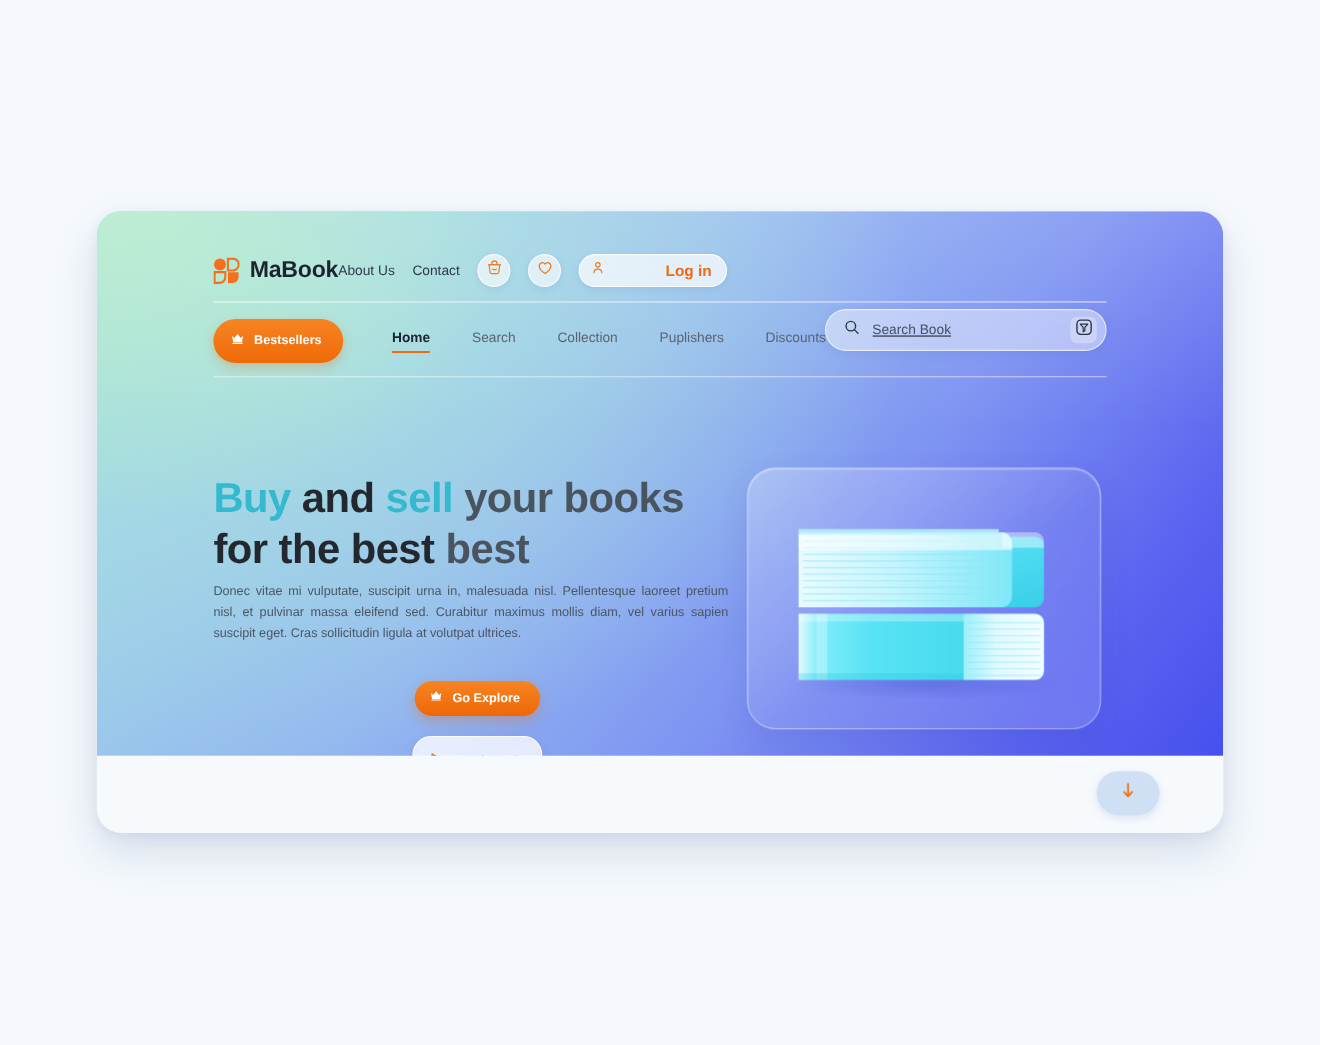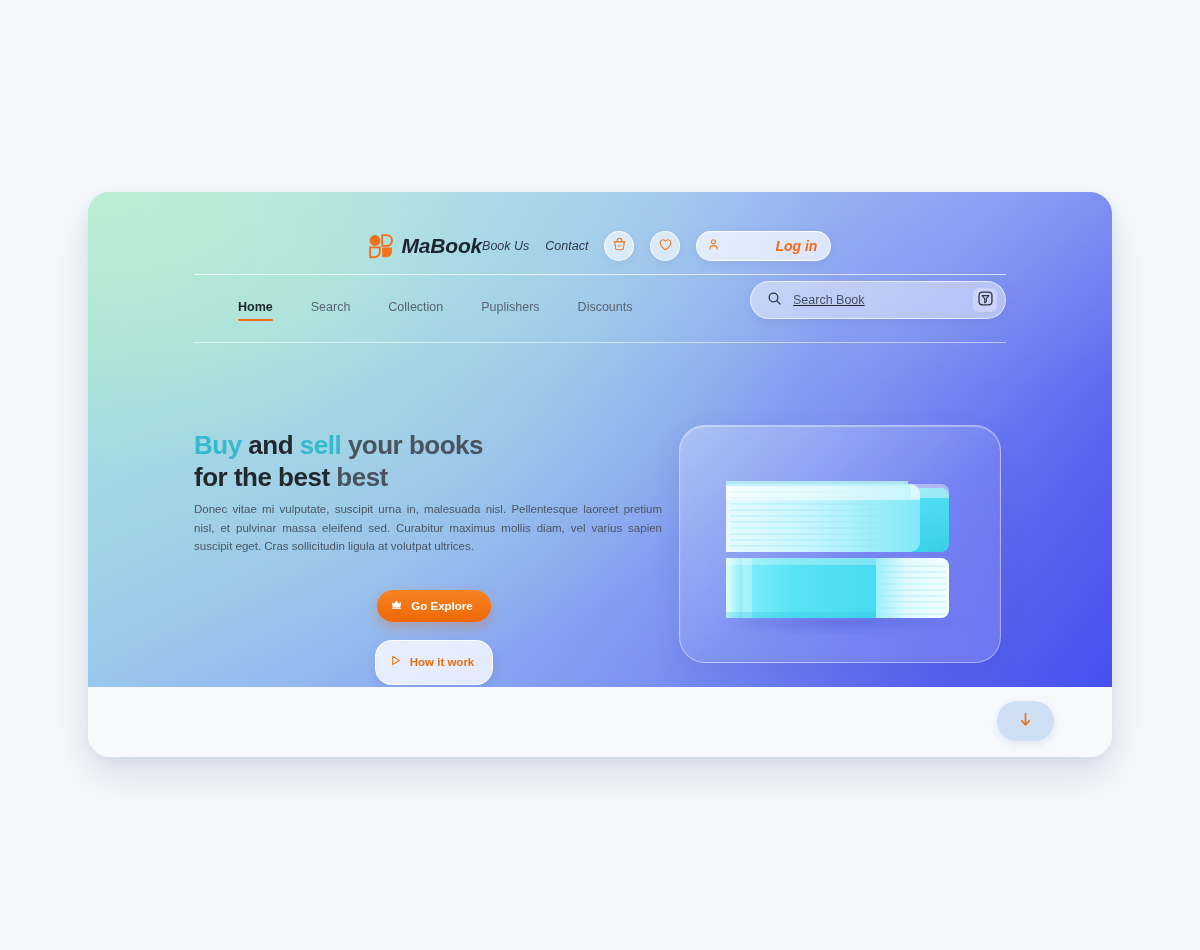--- a/index.html
+++ b/index.html
@@ -38,21 +38,21 @@
   .hero-sheen {
     position:absolute; inset:0;
     background:linear-gradient(180deg, rgba(255,255,255,0.10) 0%, rgba(255,255,255,0) 40%);
     pointer-events:none;
   }
 
   
   .header {
     position:absolute; left:106px; top:26px;
     width:812px; height:56px;
-    display:flex; align-items:center; justify-content:center;font-style:italic;
+    display:flex; align-items:center; justify-content:flex-start;
   }
   .brand { display:flex; align-items:center; gap:9px; }
   .brand-mark { width:24px; height:25px; display:block; }
   .brand-name {
     font-size:21px; font-weight:700; color:#1d2430; letter-spacing:-0.2px;
   }
 
   .header-right { display:flex; align-items:center; gap:16px; }
   .nav-link {
     font-size:12.5px; color:#2f3a4d; text-decoration:none; white-space:nowrap;
@@ -129,21 +129,21 @@
   .search-input::placeholder { color:#2b3442; opacity:0.82; }
   .filter-box {
     width:24px; height:24px; border-radius:6px;
     display:flex; align-items:center; justify-content:center;
     background:rgba(255,255,255,0.30);
   }
 
   
   .hero-text { position:absolute; left:106px; top:238px; width:480px; }
   .headline {
-    font-size:26px; line-height:1.23; font-weight:700;
+    font-size:38px; line-height:1.23; font-weight:700;
     color:#4a545f; letter-spacing:-0.5px;
   }
   .headline .accent { color:#35b9cf; }
   .headline .dark { color:#23282e; }
   .paragraph {
     margin-top:6px; width:468px;
     font-size:11.5px; line-height:1.62; color:#4a5664;
     text-align:justify;
   }
   .cta-row { margin-top:34px; display:flex; align-items:center; gap:18px;flex-direction:column; }
@@ -204,21 +204,21 @@
               <circle cx="6" cy="6.5" r="5.4" fill="#f4701a"></circle>
               <path d="M13.2 1.1h4.4a5.4 5.4 0 0 1 0 10.8h-4.4z" fill="none" stroke="#f4701a" stroke-width="1.9"></path>
               <path d="M10.8 13.4v4.4a5.4 5.4 0 0 1-5.4 5.4H1.1v-9.8z" fill="none" stroke="#f4701a" stroke-width="1.9"></path>
               <path d="M13.2 13.4h9.7v4.4a5.4 5.4 0 0 1-5.4 5.4h-4.3z" fill="#f4701a"></path>
             </svg>
           </span>
           <span class="brand-name">MaBook</span>
         </div>
 
         <div class="header-right">
-          <a class="nav-link" href="#">Book Us</a>
+          <a class="nav-link" href="#">About Us</a>
           <a class="nav-link" href="#">Contact</a>
 
           <div class="icon-btn">
             <span>
               <svg viewBox="0 0 18 18" width="15" height="15">
                 <path d="M3.2 5.6h11.6l-1.1 8.2a1.6 1.6 0 0 1-1.6 1.4H5.9a1.6 1.6 0 0 1-1.6-1.4z" fill="none" stroke="#f0791c" stroke-width="1.3"></path>
                 <path d="M2.4 5.6h13.2" stroke="#f0791c" stroke-width="1.3" stroke-linecap="round"></path>
                 <path d="M6.2 5.4V4.2a2.8 2.8 0 0 1 5.6 0v1.2" fill="none" stroke="#f0791c" stroke-width="1.3"></path>
                 <path d="M7 10.4c.6.9 3.4.9 4 0" fill="none" stroke="#f0791c" stroke-width="1.2" stroke-linecap="round"></path>
               </svg>
@@ -241,20 +241,29 @@
               </svg>
             </span>
             <span class="login-label">Log in</span>
           </div>
         </div>
       </div>
 
       <div class="divider"></div>
 
       <div class="subnav">
+        <div class="bestsellers">
+          <span>
+            <svg viewBox="0 0 18 18" width="14" height="14">
+              <path d="M2.5 5.4l2.8 2.6L9 3.4l3.7 4.6 2.8-2.6-1.3 7.6H3.8z" fill="#fff"></path>
+              <path d="M3.6 14.4h10.8" stroke="#fff" stroke-width="1.3" stroke-linecap="round"></path>
+            </svg>
+          </span>
+          <span class="bestsellers-label">Bestsellers</span>
+        </div>
 
         <div class="menu">
           <span class="menu-item active">Home</span>
           <span class="menu-item">Search</span>
           <span class="menu-item">Collection</span>
           <span class="menu-item">Puplishers</span>
           <span class="menu-item">Discounts</span>
         </div>
       </div>
 

